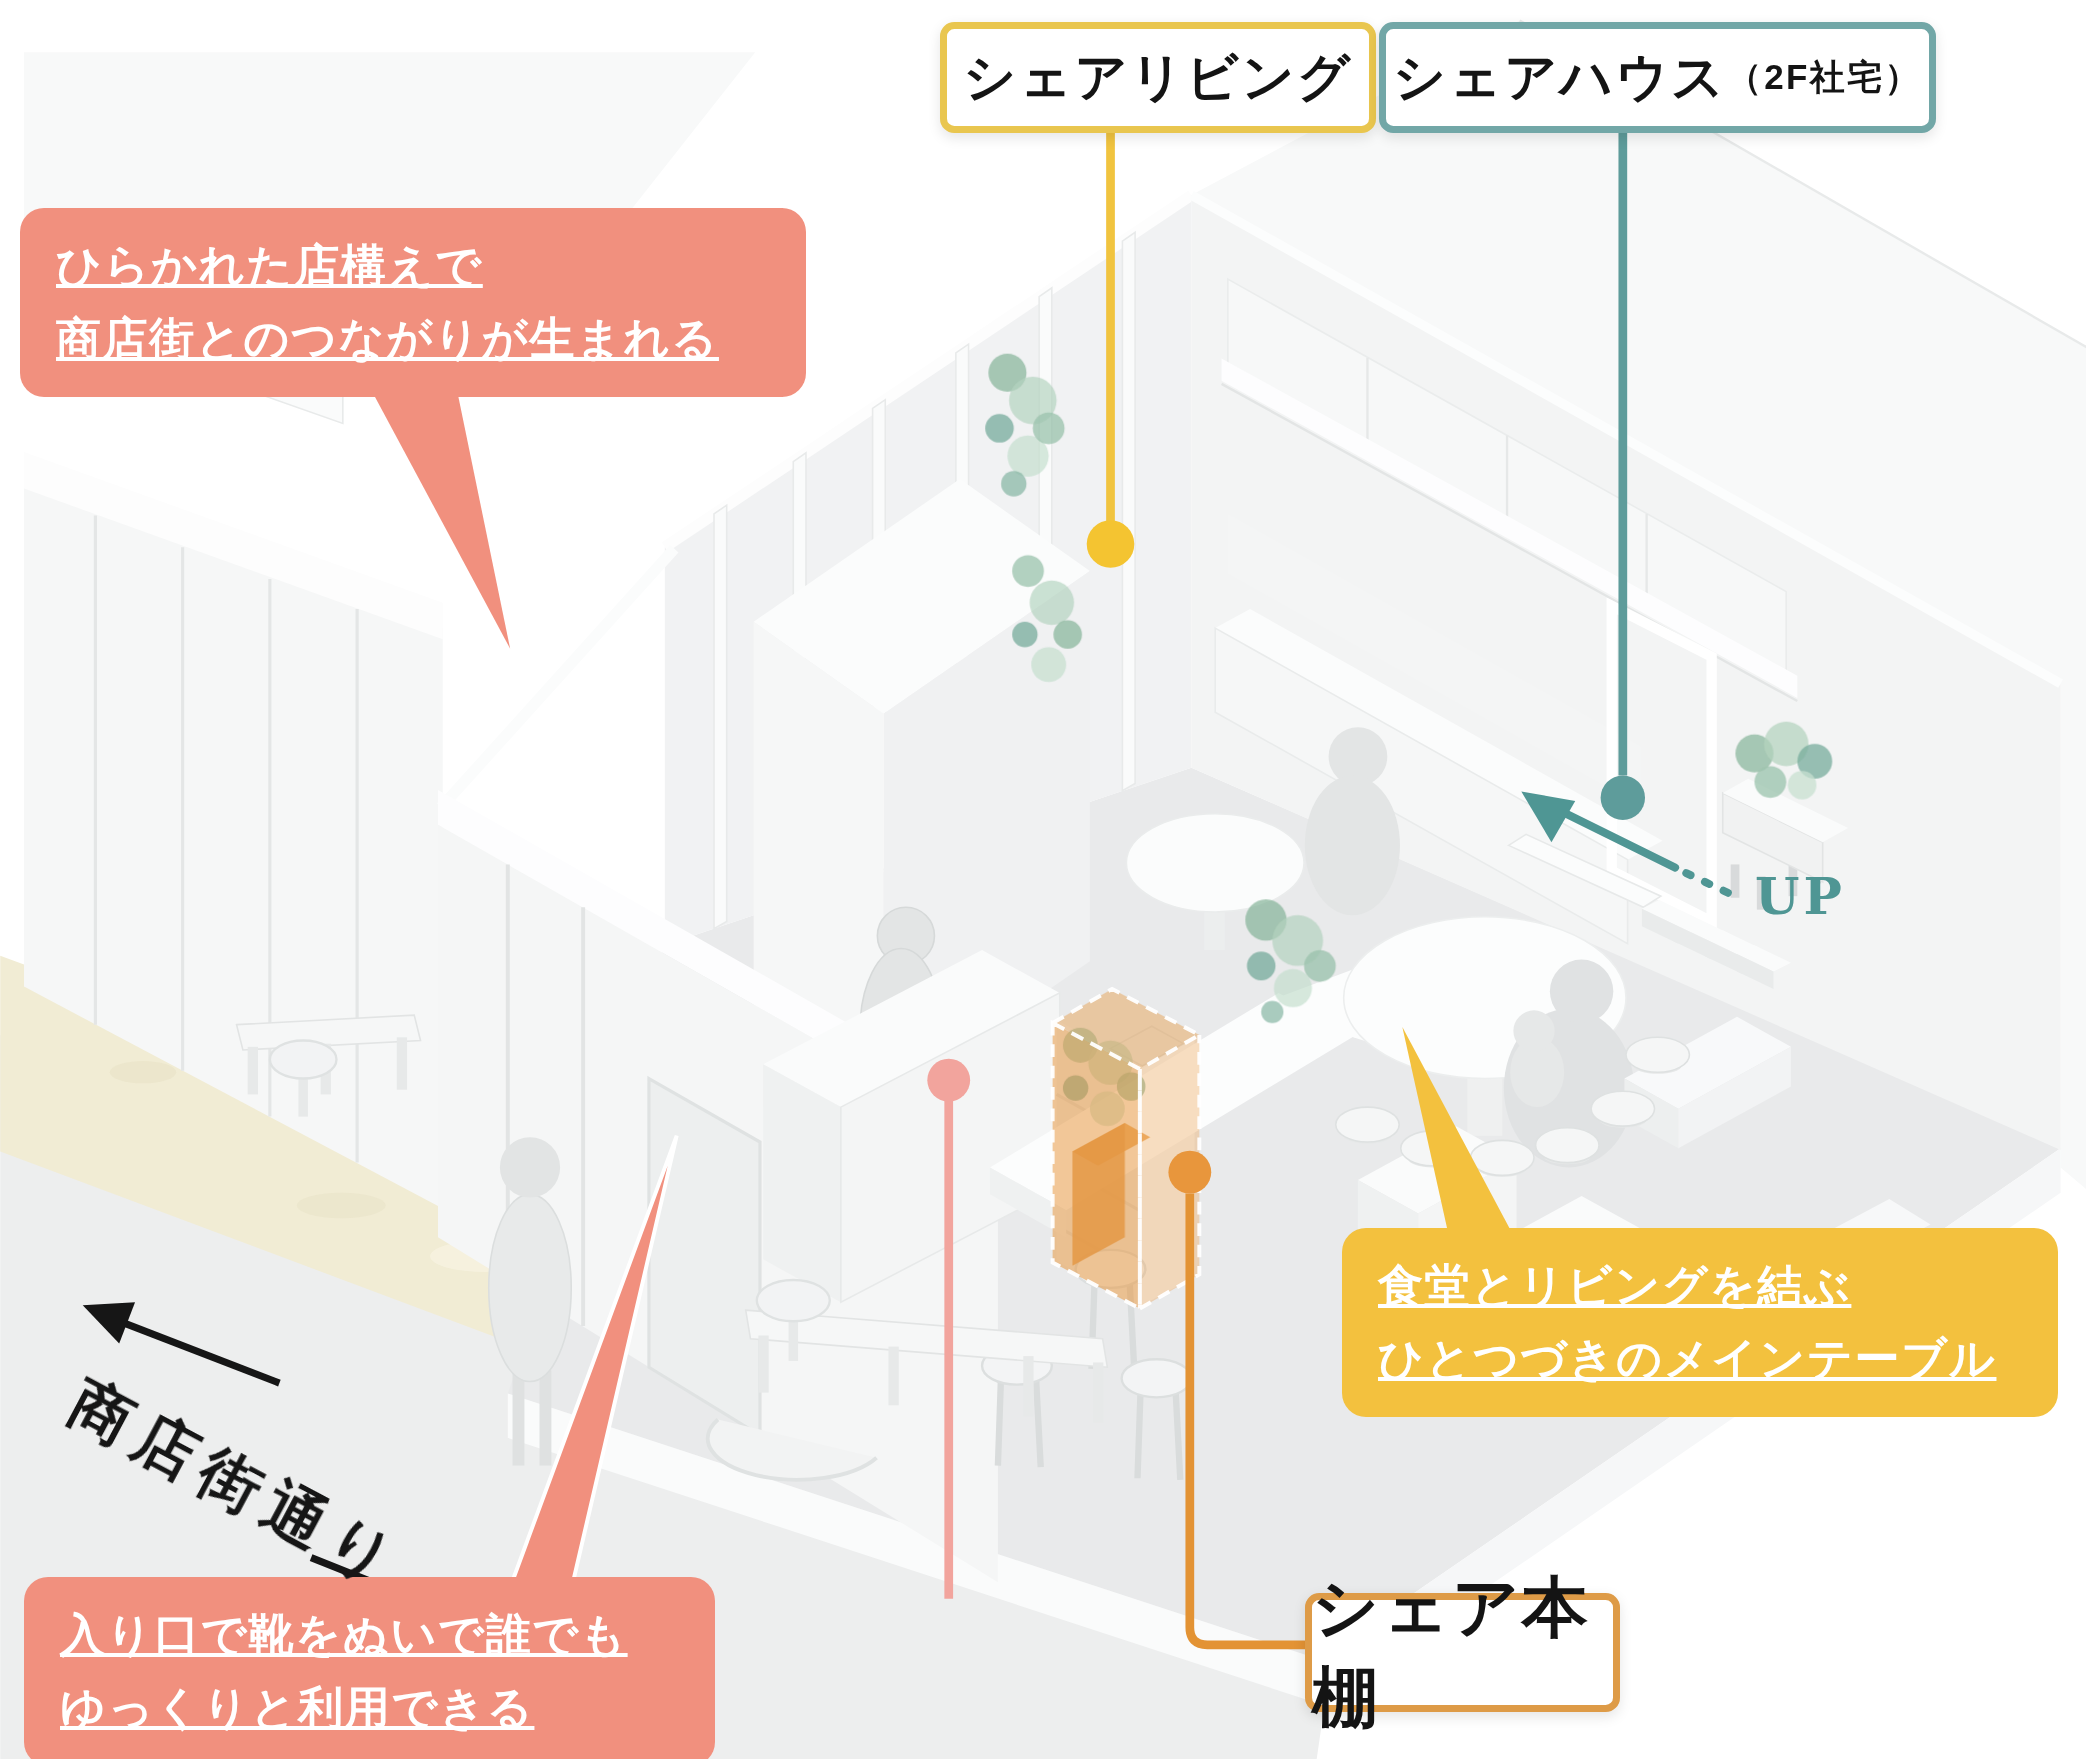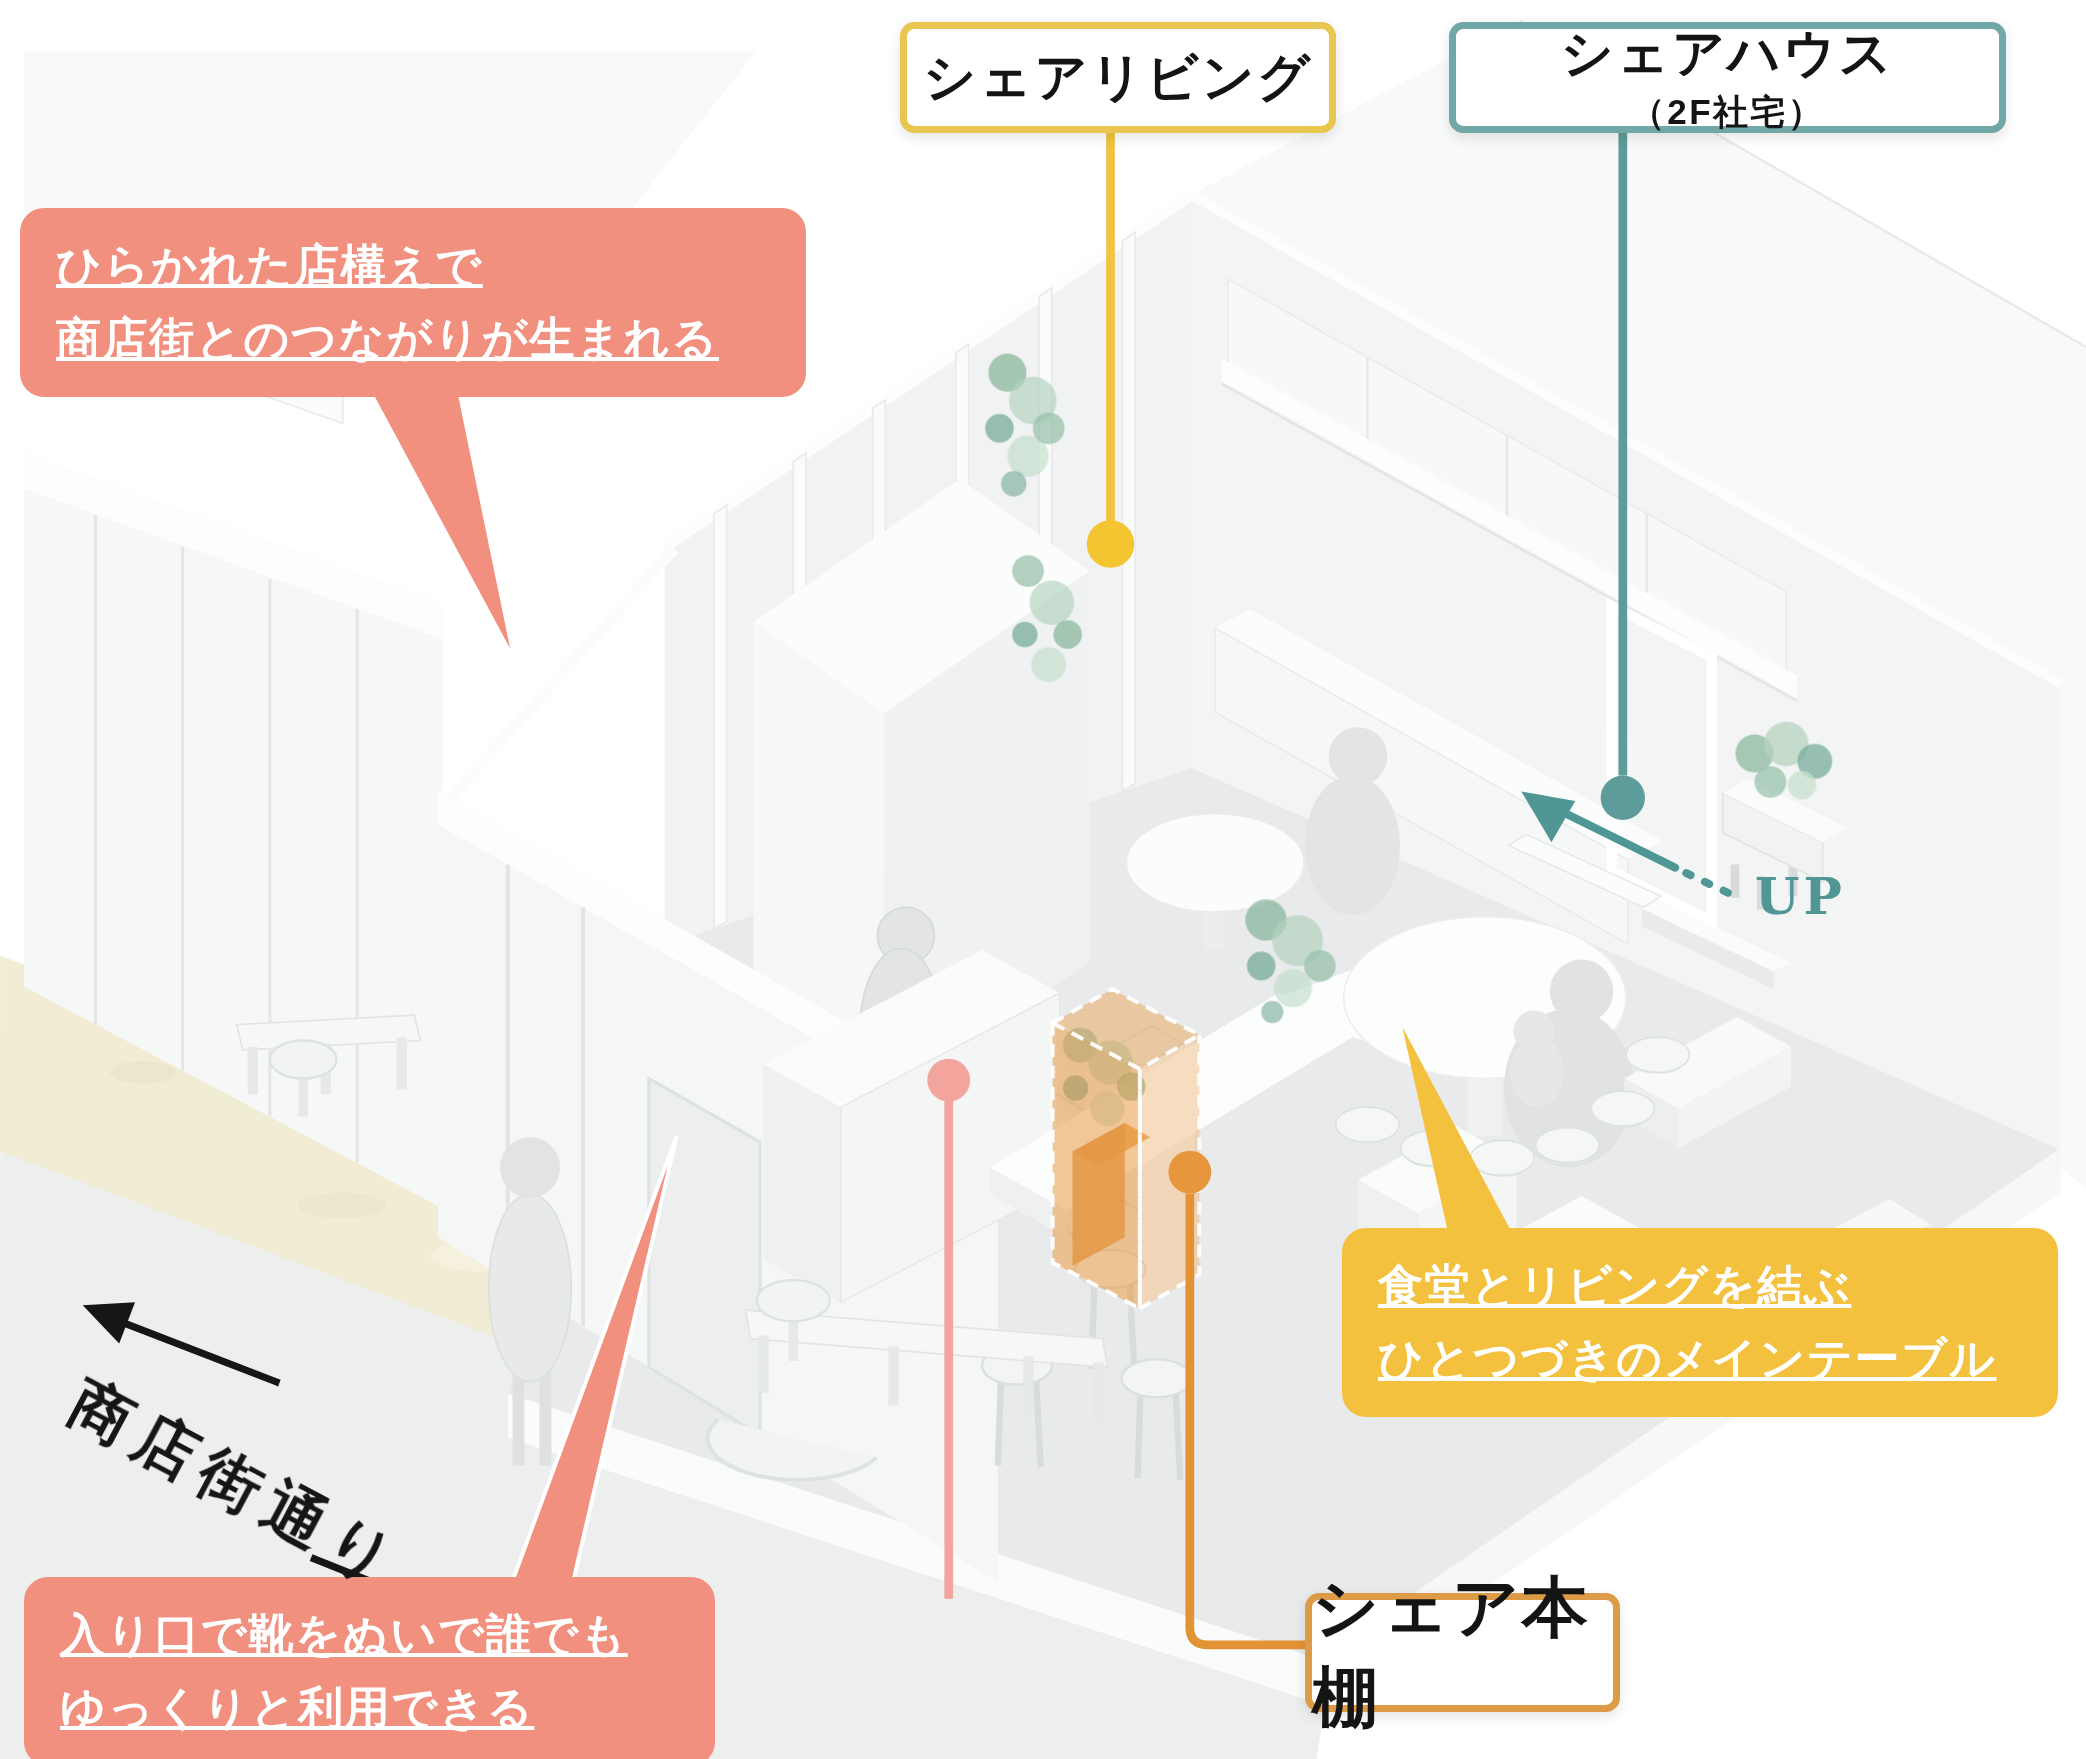--- a/index.html
+++ b/index.html
@@ -6,22 +6,22 @@
   body{font-family:"Liberation Sans", sans-serif;}
   .stage{position:relative;width:2087px;height:1759px;overflow:hidden;background:#ffffff;}
   .stage svg.scene{position:absolute;left:0;top:0;}
   .boxlabel{
     position:absolute;background:#ffffff;display:flex;align-items:center;justify-content:center;
     border-radius:14.3px;color:#141414;font-weight:bold;letter-spacing:2.4px;
     box-shadow:0 4.8px 12.7px rgba(0,0,0,.10);
   }
   .boxlabel .main{font-size:52px;}
   .boxlabel .suffix{font-size:35px;font-weight:bold;margin-left:0;}
-  .bl-share-living{left:900px;top:22px;width:422px;height:97px;border:7.1px solid #E9C64F;}
-  .bl-share-house{left:1449px;top:22px;width:543px;height:97px;border:7.1px solid #72A7A7;flex-direction:column;}
+  .bl-share-living{left:940px;top:22px;width:422px;height:97px;border:7.1px solid #E9C64F;}
+  .bl-share-house{left:1379px;top:22px;width:543px;height:97px;border:7.1px solid #72A7A7;}
   .bl-daily-diner{left:764px;top:1596px;width:403px;height:102px;border:7.1px solid #F0BCB8;font-size:49px;}
   .bl-share-bookshelf{left:1305px;top:1593px;width:301px;height:105px;border:7.1px solid #DE9B47;font-size:66px;}
   .callout{
     position:absolute;border-radius:24px;color:#ffffff;font-weight:bold;font-size:45px;
     display:flex;flex-direction:column;justify-content:center;gap:20.6px;
     padding:8px 36px;letter-spacing:1.6px;line-height:1.15;text-decoration:underline;
   }
   .co-storefront{left:20px;top:208px;width:714px;height:173px;background:#F1907E;}
   .co-entrance{left:24px;top:1577px;width:619px;height:173px;background:#F1907E;}
   .co-main-table{left:1342px;top:1228px;width:644px;height:173px;background:#F3C13E;}

